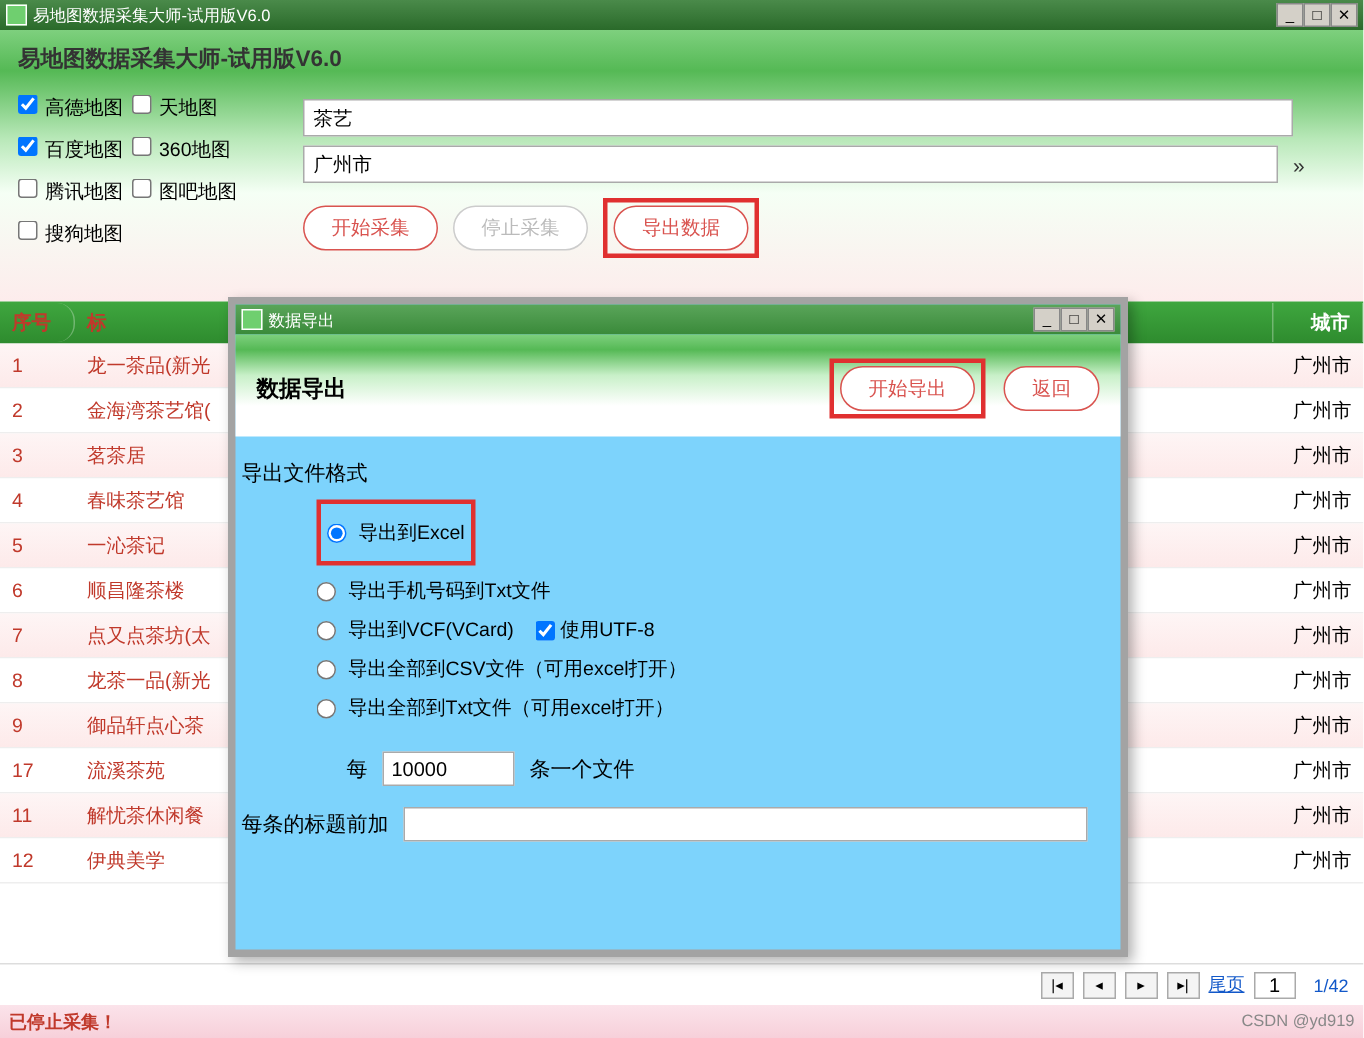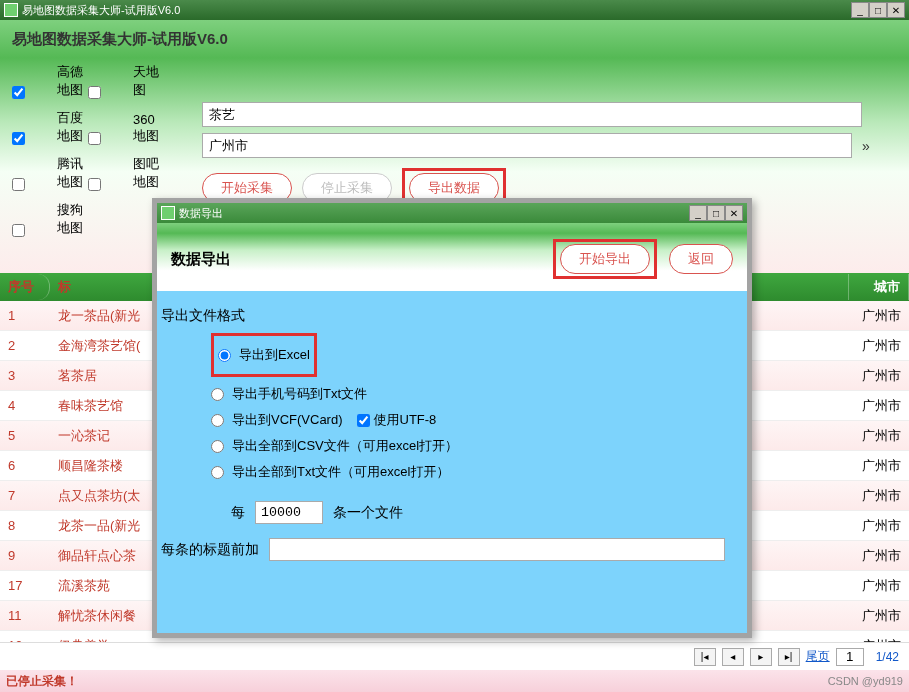--- a/index.html
+++ b/index.html
@@ -7,21 +7,21 @@
 
 .titlebar { height: 20px; background: linear-gradient(#4a8a4a,#2a6a2a); color: #fff; font-size: 11px; display: flex; align-items: center; padding: 0 4px; }
 .titlebar .ticon { width: 14px; height: 14px; background: #6fcf6f; border: 1px solid #fff; margin-right: 4px; display: inline-block; }
 .winctl { margin-left: auto; display: flex; gap: 0; }
 .winctl span { width: 18px; height: 16px; background: #d4d0c8; border: 1px solid #888; display: flex; align-items: center; justify-content: center; font-size: 10px; cursor: pointer; color:#000;}
 
 .hdr { background: linear-gradient(#7ed07e 0%, #55b955 15%, #b8e8b8 40%, #f5fff5 60%, #fdecec 100%); padding: 10px 12px 18px; }
 .hdr h2 { font-size: 15px; font-weight: bold; color: #333; margin-bottom: 14px; }
 .row { display: flex; margin-bottom: 8px; align-items: center; }
 .chkcol { width: 190px; display: flex; flex-wrap: wrap; }
-.chkitem { width: 76px; display: flex; align-items: flex-end; margin-bottom: 10px; font-size: 13px; gap: 27px; }
+.chkitem { width: 76px; display: flex; align-items: flex-start; margin-bottom: 10px; font-size: 13px; }
 .chkitem input { margin-right: 5px; }
 .rcol { flex: 1; }
 .txtin { width: 660px; border: 1px solid #aaa; padding: 4px 6px; font-size: 13px; margin-bottom: 6px; display: block; }
 .cityrow { display: flex; align-items: center; }
 .cityin { width: 650px; border: 1px solid #aaa; padding: 4px 6px; font-size: 13px; }
 .arrow { margin-left: 10px; font-size: 14px; color: #333; cursor:pointer;}
 .btnrow { margin-top: 10px; display: flex; gap: 10px; align-items: center; }
 .btn { border: 1.5px solid #d9534f; background: #fff; color: #d9534f; border-radius: 15px; padding: 5px 18px; font-size: 13px; cursor: pointer; }
 .btn.disabled { border-color: #ccc; color: #bbb; }
 .redbox { border: 3px solid #e03030; padding: 2px 4px; display: inline-block; }
@@ -40,21 +40,21 @@
 .mhdr { background: linear-gradient(#7ed07e 0%, #55b955 15%, #c8f0c8 40%, #ffffff 70%); padding: 16px 14px 12px; display: flex; align-items: center; }
 .mhdr .mtitle { font-size: 15px; font-weight: bold; }
 .mhdr .spacer{flex:1;}
 .mbody { padding: 12px 4px; flex:1;}
 .mlabel{font-size:14px;margin:4px 0 8px 0;}
 .radio-list{margin-left:50px;}
 .radio-item{display:flex;align-items:center;margin:8px 0;font-size:13px;}
 .radio-item input[type=radio]{margin-right:8px;}
 .radio-item input[type=checkbox]{margin:0 4px 0 14px;}
 .split{display:flex;align-items:center;margin:20px 0 14px 70px;font-size:14px;}
-.split input{width:68px;margin:0 10px;border:1px solid #aaa;padding:3px 5px;font-family:Liberation Mono, monospace;}
+.split input{width:88px;margin:0 10px;border:1px solid #aaa;padding:3px 5px;}
 .prefix{display:flex;align-items:center;margin-left:0;font-size:14px;}
 .prefix input{flex:1;margin-left:10px;margin-right:18px;border:1px solid #aaa;padding:3px 5px;}
 
 .footer{position:absolute;left:0;bottom:22px;right:0;height:28px;background:#fff;border-top:1px solid #ddd;display:flex;align-items:center;padding:0 10px;font-size:12px;}
 .pgctl{margin-left:auto;display:flex;align-items:center;gap:6px;}
 .pgctl .pbtn{border:1px solid #aaa;width:22px;height:18px;display:flex;align-items:center;justify-content:center;font-size:10px;background:#f4f4f4;cursor:pointer;}
 .pgctl input{width:28px;text-align:center;border:1px solid #aaa;height:18px;}
 .pgctl .lnk{color:#1258c9;text-decoration:underline;cursor:pointer;}
 .pgctl .cnt{color:#1258c9;margin-left:6px;}
 

